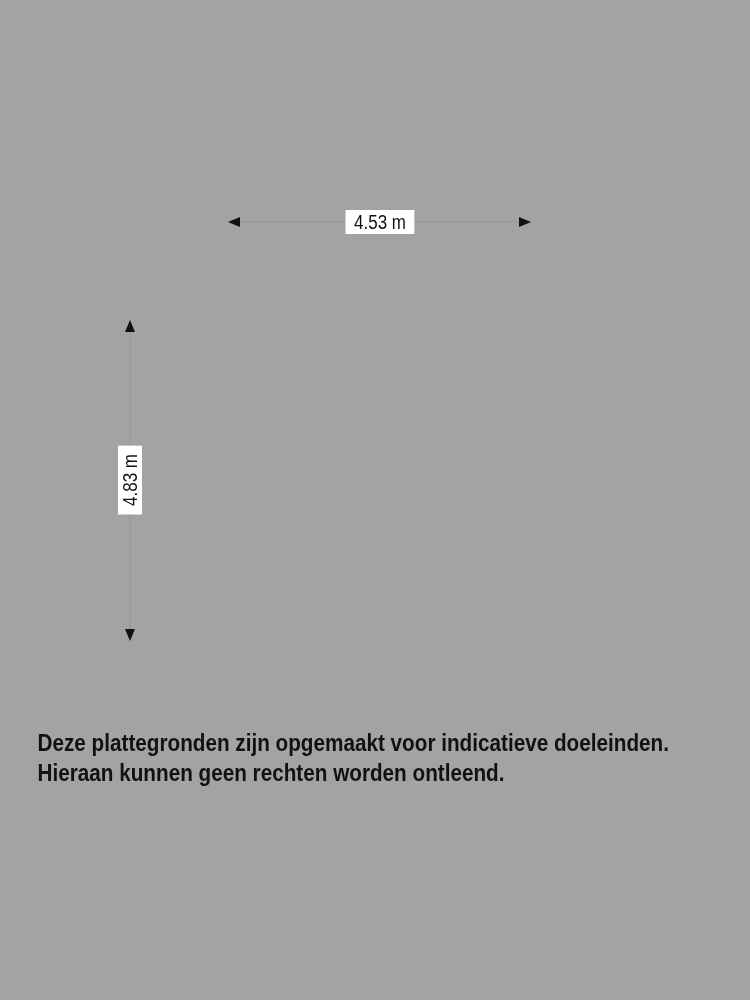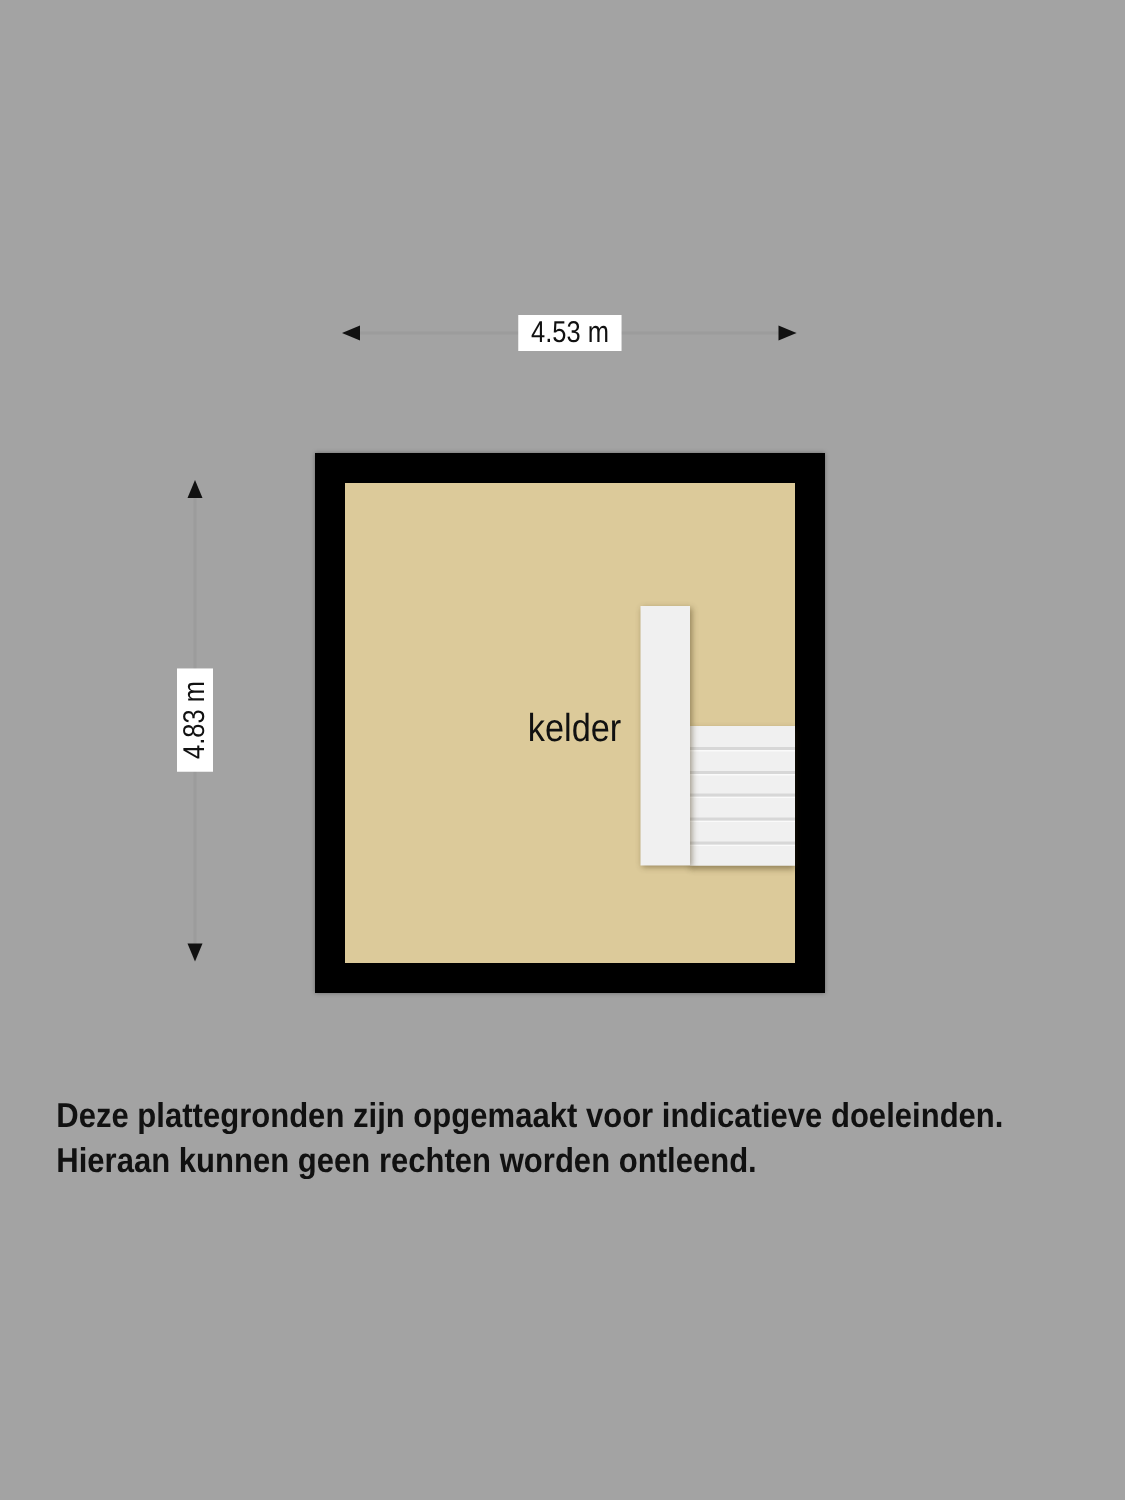--- a/index.html
+++ b/index.html
@@ -153,33 +153,19 @@
     <span class="dim-label top">4.53 m</span>
   </div>
 
   <div>
     <div class="dim-line-v"></div>
     <span class="arrow arrow-up"></span>
     <span class="arrow arrow-down"></span>
     <span class="dim-label side">4.83 m</span>
   </div>
 
-  <div class="plan">
-    <div class="floor">
-      <span class="room-label">kelder</span>
-      <div class="stairs">
-        <div class="tread"></div>
-      <div class="tread"></div>
-          <div class="tread"></div>
-          <div class="tread"></div>
-          <div class="tread"></div>
-          <div class="tread"></div>
-        </div>
-      <div class="stair-wall"></div>
-    </div>
-  </div>
 
   <div class="disclaimer">
     <div class="line">Deze plattegronden zijn opgemaakt voor indicatieve doeleinden.</div>
     <div class="line">Hieraan kunnen geen rechten worden ontleend.</div>
   </div>
 
 </div>
 
 </body></html>

